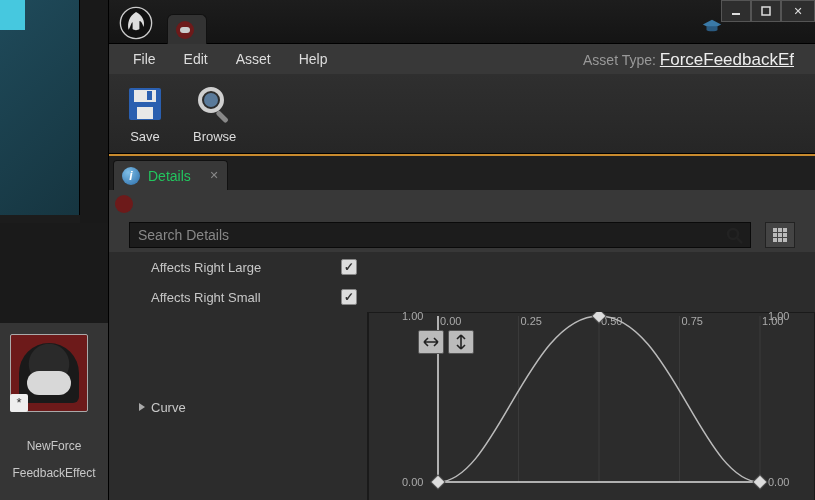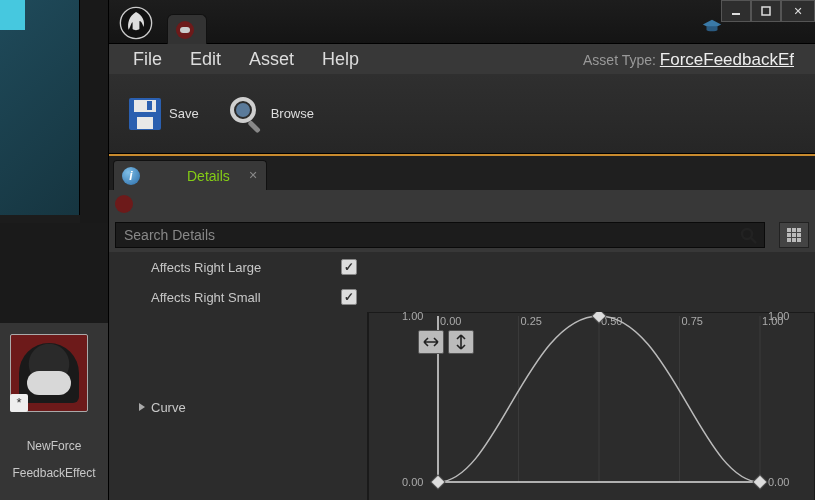--- a/index.html
+++ b/index.html
@@ -29,42 +29,42 @@
   .tab { position: absolute; left: 58px; top: 14px; height: 30px; background: #333; border: 1px solid #111; border-bottom: none; border-radius: 6px 6px 0 0; padding: 0 12px 0 8px; display: flex; align-items: center; gap: 6px; }
   .tab .tab-ico { width: 18px; height: 18px; background: #6d1a1a; border-radius: 50%; display: flex; align-items: center; justify-content: center; }
   .tab .tab-ico::after { content: ""; width: 10px; height: 6px; background: #ccc; border-radius: 3px; }
   .tab span { color: #ccc; font-size: 13px; }
   .grad-cap { position: absolute; right: 92px; top: 18px; width: 22px; height: 16px; }
   .win-controls { position: absolute; right: 0; top: 0; display: flex; }
   .win-btn { width: 30px; height: 22px; background: #2e2e2e; border: 1px solid #555; color: #ddd; display: flex; align-items: center; justify-content: center; font-size: 11px; }
 
   
   .menubar { height: 30px; background: #383838; display: flex; align-items: center; padding-left: 10px; gap: 0; position: relative; }
-  .menu-item { color: #ddd; font-size: 18px; padding: 6px 14px; cursor: default; }
+  .menu-item { color: #ddd; font-size: 14px; padding: 6px 14px; cursor: default; }
   .asset-type { position: absolute; right: 21px; top: 6px; color: #999; font-size: 14px; }
   .asset-type .val { color: #eee; font-size: 17px; text-decoration: underline; }
 
   
   .toolbar { height: 80px; background: linear-gradient(#2f2f2f, #262626); display: flex; align-items: center; padding-left: 16px; gap: 28px; border-bottom: 1px solid #000; }
-  .tool-btn { display: flex; align-items: center; gap: 4px; color: #ddd; font-size: 13px; cursor: pointer; }
+  .tool-btn { display: flex; flex-direction: column; align-items: center; gap: 4px; color: #ddd; font-size: 13px; cursor: pointer; }
   .tool-btn .ico { width: 40px; height: 42px; display: flex; align-items: center; justify-content: center; }
 
   
   .details-tabstrip { height: 36px; background: #1f1f1f; border-top: 2px solid #c88a2e; display: flex; align-items: flex-end; padding-left: 4px; }
   .details-tab { height: 30px; background: #383838; border: 1px solid #111; border-bottom: none; border-radius: 4px 4px 0 0; display: flex; align-items: center; gap: 8px; padding: 0 36px 0 8px; position: relative; }
   .details-tab .info-ico { width: 18px; height: 18px; border-radius: 50%; background: radial-gradient(circle at 35% 30%, #7fbfe8, #2a6ca8); color: #fff; font-size: 12px; font-weight: bold; text-align: center; line-height: 18px; font-style: italic; }
-  .details-tab span { color: #84cc16; font-size: 14px; margin-left: 39px; }
+  .details-tab span { color: #22c55e; font-size: 14px; }
   .details-tab .close-x { position: absolute; right: 8px; top: 8px; color: #888; font-size: 11px; }
 
   
   .asset-row { height: 28px; background: #383838; padding-left: 6px; display: flex; align-items: center; }
   .asset-row .ico { width: 18px; height: 18px; background: #6d1a1a; border-radius: 50%; }
 
   
-  .search-row { height: 34px; background: #383838; display: flex; align-items: center; padding: 0 6px; gap: 14px; }
+  .search-row { height: 34px; background: #383838; display: flex; align-items: center; padding: 0 20px; gap: 14px; }
   .search-box { flex: 1; height: 26px; background: #1c1c1c; border: 1px solid #0a0a0a; color: #888; font-size: 14px; padding: 0 8px; position: relative; display: flex; align-items: center; }
   .search-box .mag { position: absolute; right: 6px; top: 4px; width: 18px; height: 18px; }
   .grid-btn { width: 30px; height: 26px; background: #444; border: 1px solid #222; display: flex; align-items: center; justify-content: center; }
 
   
   .props { background: #2c2c2c; }
   .prop-row { height: 30px; display: flex; align-items: center; }
   .prop-label { width: 232px; padding-left: 42px; color: #c8c8c8; font-size: 13px; }
   .prop-val { display: flex; align-items: center; }
   .checkbox { width: 16px; height: 16px; background: #ddd; border: 1px solid #888; border-radius: 2px; display: flex; align-items: center; justify-content: center; color: #333; font-size: 12px; font-weight: bold; }

